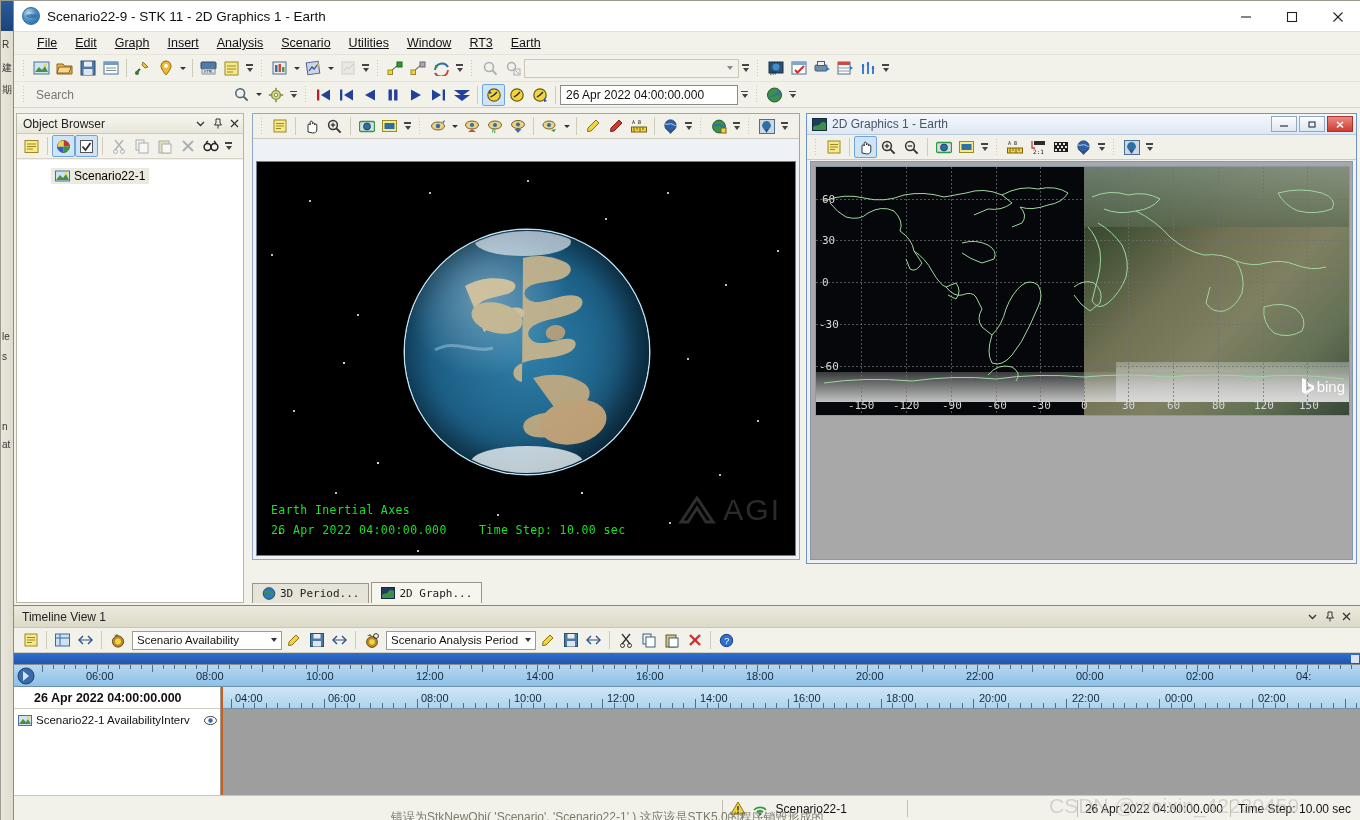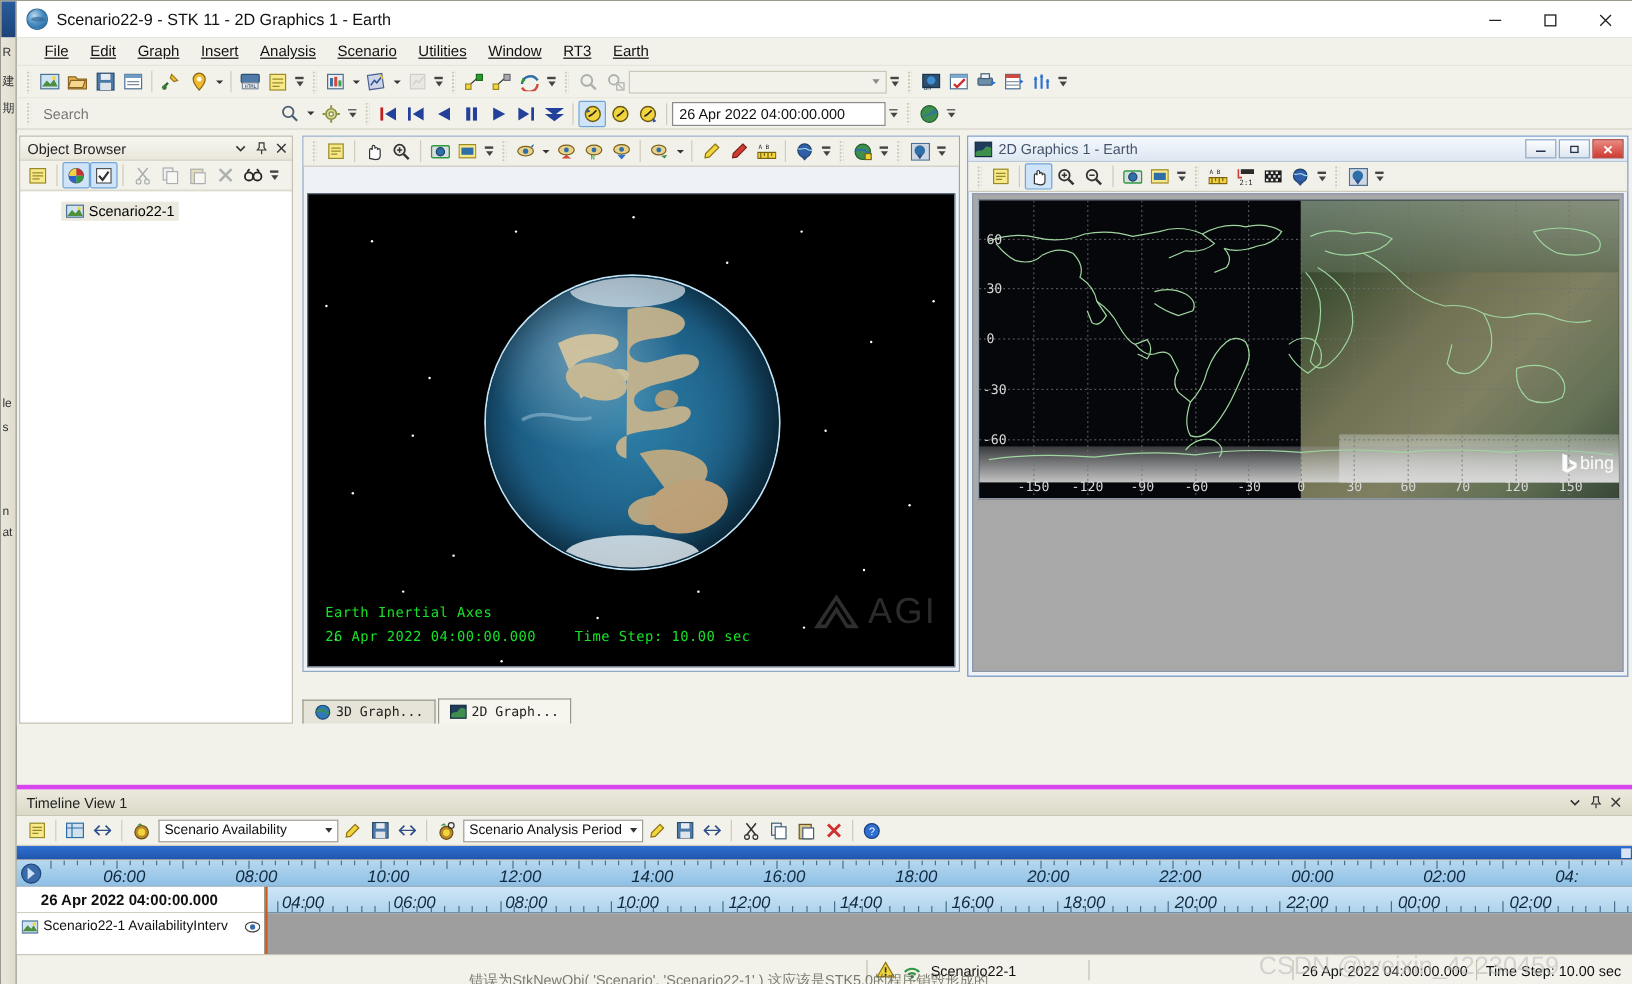--- a/index.html
+++ b/index.html
@@ -173,39 +173,39 @@
 
   
   .mdi-tabs { position:absolute; left:0; bottom:0; height:22px; display:flex;
               align-items:flex-end; gap:2px; }
   .mdi-tab { height:20px; display:flex; align-items:center; gap:4px; padding:0 9px;
              border:1px solid #9a968a; border-bottom:none; font-family:"DejaVu Sans Mono", monospace;
              font-size:11px; background:#e6e4d8; color:#222; }
   .mdi-tab.selected { background:#f6f5ee; height:21px; }
 
   
-  .timeline { position:absolute; left:0; right:0; bottom:26px; height:141px;
-              background:#f3f2ea; border-top:4px solid #d946ef; }
+  .timeline { position:absolute; left:0; right:0; bottom:26px; height:190px;
+              background:#f3f2ea; border-top:1px solid #d946ef; }
   .tl-head { height:22px; display:flex; align-items:center;
              background: linear-gradient(to bottom,#eceadd,#dcd9c8); padding-left:8px;
              border-bottom:1px solid #c9c6b6; }
   .tl-toolbar { height:25px; display:flex; align-items:center; background:#f3f2ea;
                 border-bottom:1px solid #d3d0c1; padding-left:5px; }
   .tl-combo { height:19px; min-width:150px; background:#fff; border:1px solid #9c9c92;
               display:flex; align-items:center; padding:0 4px; font-size:11.5px; color:#111; }
   .tl-combo .cb-arrow { margin-left:auto; border-left:3.2px solid transparent;
                         border-right:3.2px solid transparent; border-top:4px solid #333; }
   .scrollbar-blue { height:12px; background: linear-gradient(to bottom,#2f6fd0,#1f56ad);
                     border-bottom:1px solid #8a8f97; position:relative; }
   .scrollbar-blue:after{ content:''; position:absolute; right:2px; top:2px; width:8px; height:8px;
                          background:#d8e4f6; }
   .ruler { position:relative; height:22px; overflow:hidden;
            background: linear-gradient(to bottom,#b6d8ef,#8ec0e6); border-bottom:1px solid #6d91ad; }
   .ruler.light { background: linear-gradient(to bottom,#cfe6f6,#aed3ec); }
-  .rlabel { position:absolute; top:5px; font-size:14px; color:#10273d; white-space:nowrap;font-style:italic; }
+  .rlabel { position:absolute; top:5px; font-size:11px; color:#10273d; white-space:nowrap; }
   .rtick { position:absolute; width:1px; background:#4b6f8c; }
   .tl-leftcol { position:absolute; left:0; width:207px; top:0; bottom:0;
                 background:#fff; border-right:1px solid #9a9a90; }
   .tl-timelabel { height:22px; display:flex; align-items:center; padding-left:20px;
                   font-size:12.5px; font-weight:bold; color:#111;
                   border-bottom:1px solid #cfcdc0; background:#fff; }
   .tl-objrow { height:22px; display:flex; align-items:center; gap:4px; padding-left:4px;
                font-size:11.5px; color:#111; background:#fff; }
   .tl-band { position:absolute; left:207px; right:0; height:17px; background:#e08a16;
              display:flex; align-items:center; padding-left:6px;
@@ -1009,41 +1009,41 @@
               <div class="maplabel" style="left:3px;top:193px">-60</div>
 
               <div class="maplabel" style="left:32px;top:232px">-150</div>
               <div class="maplabel" style="left:77px;top:232px">-120</div>
               <div class="maplabel" style="left:126px;top:232px">-90</div>
               <div class="maplabel" style="left:171px;top:232px">-60</div>
               <div class="maplabel" style="left:215px;top:232px">-30</div>
               <div class="maplabel" style="left:265px;top:232px">0</div>
               <div class="maplabel" style="left:306px;top:232px">30</div>
               <div class="maplabel" style="left:351px;top:232px">60</div>
-              <div class="maplabel" style="left:396px;top:232px">70</div>
+              <div class="maplabel" style="left:396px;top:232px">80</div>
               <div class="maplabel" style="left:438px;top:232px">120</div>
               <div class="maplabel" style="left:483px;top:232px">150</div>
 
               <div class="bing-wm">
                 <svg width="14" height="18" viewb3ox="0 0 14 18" viewBox="0 0 14 18">
                     <path d="M2 1l4 1.6v11.6l6-3.4-3.6-1.8L7 5.4l7 3.4v3.8L6 17 2 15z" fill="#fff"></path>
                   </svg>
                 <span>bing</span>
               </div>
             </div>
           </div>
         </div>
 
         <div class="mdi-tabs" style="left:6px">
           <div class="mdi-tab">
             <svg width="14" height="13" viewBox="0 0 14 13">
                 <circle cx="7" cy="6.5" r="5.8" fill="#2f79b8" stroke="#18496f"></circle>
                 <path d="M2 5c3 1 4-1 6 0s2 3 4 2" stroke="#3e8f4e" stroke-width="1.8" fill="none"></path>
               </svg>
-            <span>3D Graph...</span>
+            <span>3D Period...</span>
           </div>
           <div class="mdi-tab selected">
             <svg width="14" height="13" viewBox="0 0 14 13">
                 <rect x="0.5" y="0.5" width="13" height="11" fill="#1f3c5a" stroke="#13293d"></rect>
                 <path d="M1 8c3-3 4 0 6-3s4-2 6-1v7H1z" fill="#3e8f4e"></path>
               </svg>
             <span>2D Graph...</span>
           </div>
         </div>
       </div>

